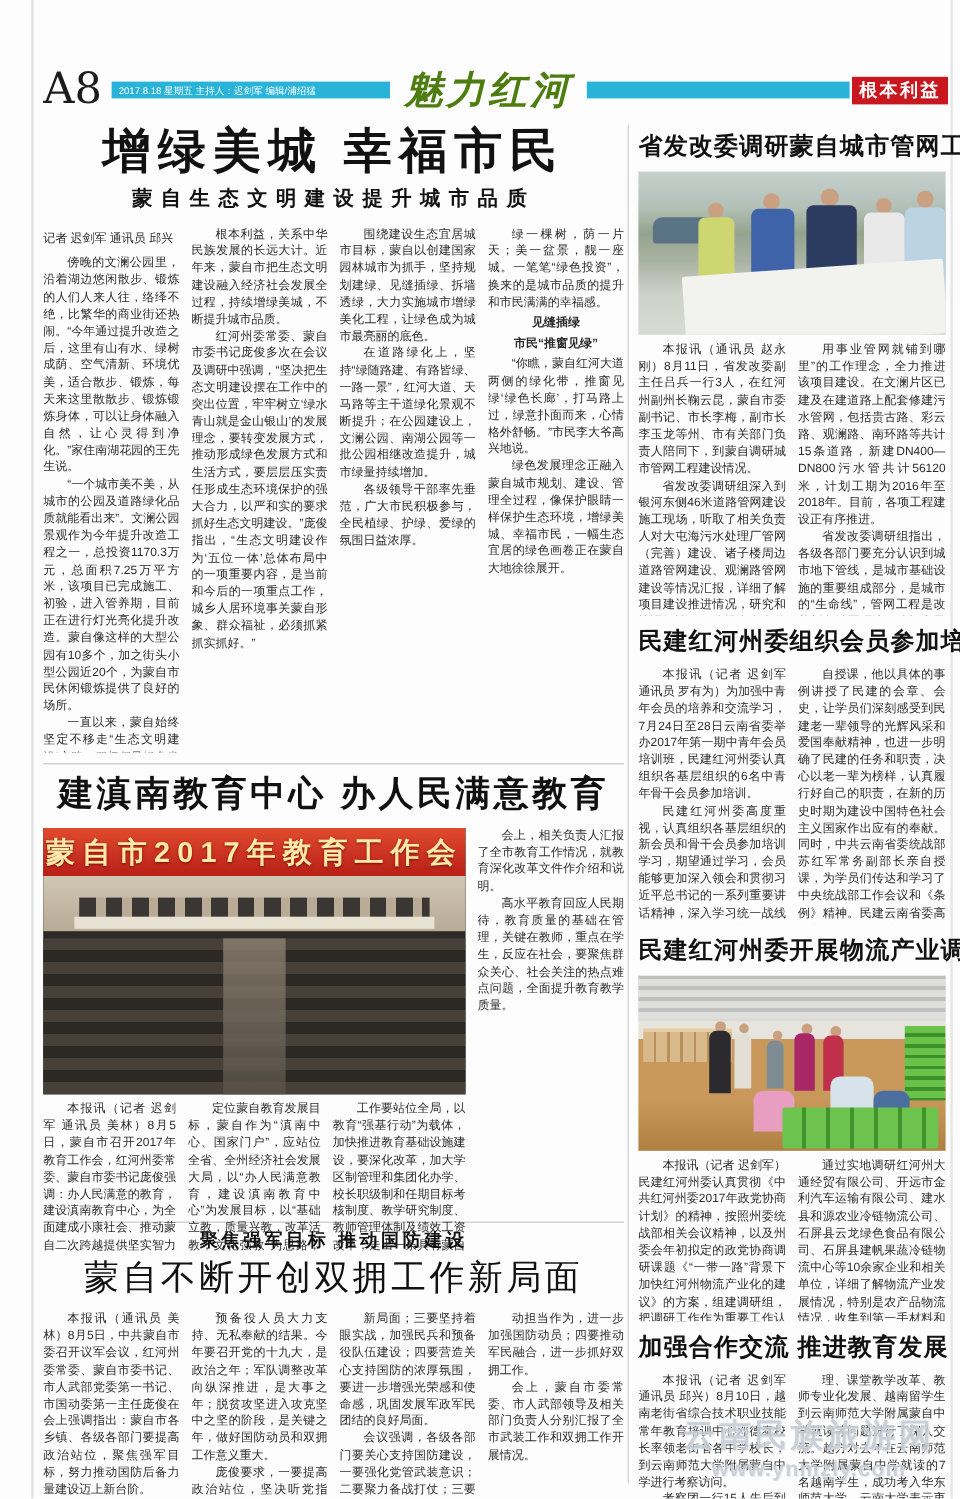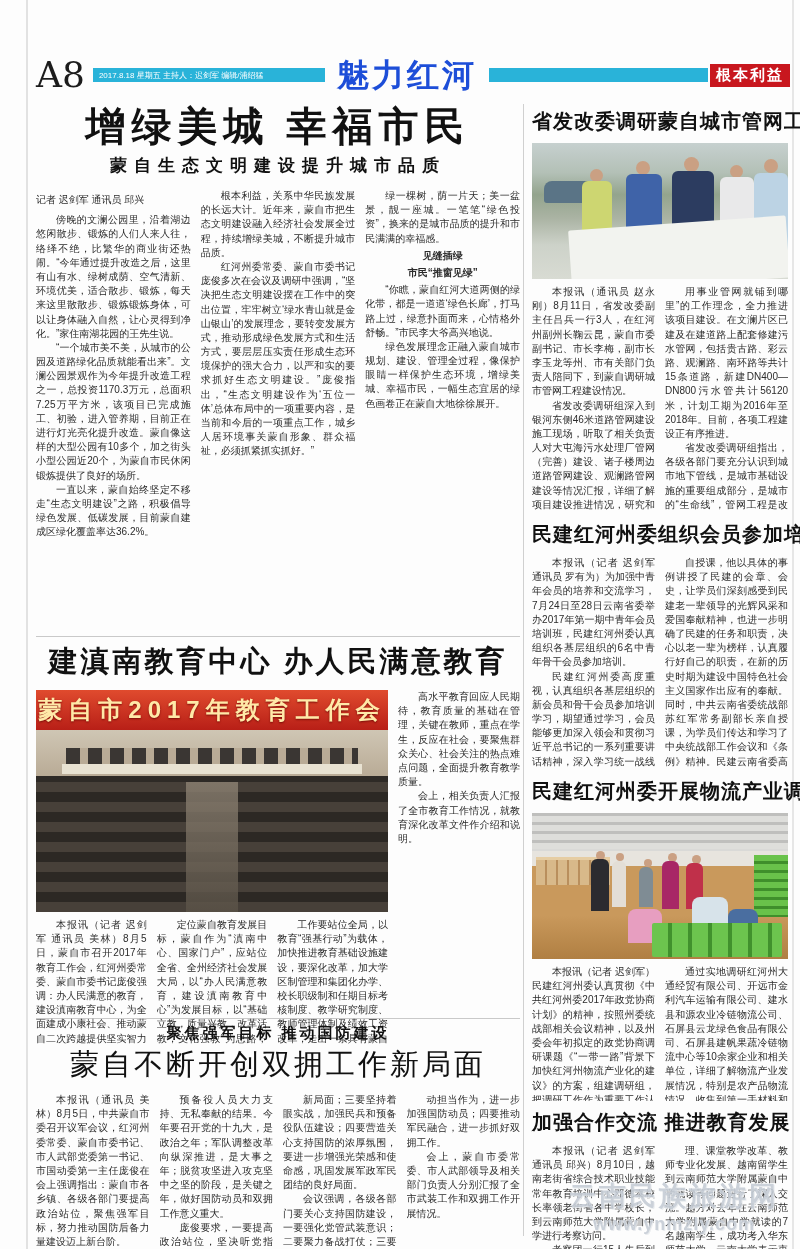--- a/index.html
+++ b/index.html
@@ -8,21 +8,21 @@
   .page { position:relative; width:800px; height:1249px; background:#fdfdfd; overflow:hidden; }
   .scan-edge-left { position:absolute; left:26px; top:0; width:2px; height:1249px; background:#e2e2e2; }
   .scan-edge-right { position:absolute; left:792px; top:0; width:2px; height:1249px; background:#e6e6e6; }
 
   
   .header { position:absolute; left:36px; top:52px; width:754px; height:46px; display:flex; align-items:center; }
   .edition { font-family:"DejaVu Serif","Liberation Serif",serif; font-size:36px; color:#1c1c1c; line-height:1; margin-right:8px; }
   .hbar { height:14px; background:#29b3d9; }
   .hbar-left { flex:0 0 232px; display:flex; align-items:center; padding:0 6px; }
   .hbar-left span { color:#fff; font-size:8px; white-space:nowrap; overflow:hidden; }
-  .section-title { color:#1d4ed8; font-weight:bold; font-size:32px; letter-spacing:3px; margin:0 12px; line-height:1; }
+  .section-title { color:#4d7c0f; font-weight:bold; font-size:32px; letter-spacing:3px; margin:0 12px; line-height:1;font-style:italic; }
   .hbar-right { flex:1 1 auto; }
   .masthead { flex:0 0 auto; background:#c8171e; color:#fff; font-family:"DejaVu Serif","Liberation Serif",serif; font-weight:bold; font-size:15px; padding:2px 6px; letter-spacing:2px; margin-left:2px; }
 
   
   .vrule { position:absolute; left:523px; top:104px; width:1px; height:1132px; background:#d0d0d0; }
   .hrule { position:absolute; background:#c9c9c9; height:1px; }
 
   
   .cols { display:flex; gap:10px; }
   .col { flex:1 1 0; font-size:10px; line-height:1.42; text-align:justify; overflow:hidden; }
@@ -128,26 +128,33 @@
 
       </div>
       <div class="col">
         <div>
             <p>根本利益，关系中华民族发展的长远大计。近年来，蒙自市把生态文明建设融入经济社会发展全过程，持续增绿美城，不断提升城市品质。</p>
             <p>红河州委常委、蒙自市委书记庞俊多次在会议及调研中强调，“坚决把生态文明建设摆在工作中的突出位置，牢牢树立‘绿水青山就是金山银山’的发展理念，要转变发展方式，推动形成绿色发展方式和生活方式，要层层压实责任形成生态环境保护的强大合力，以严和实的要求抓好生态文明建设。”庞俊指出，“生态文明建设作为‘五位一体’总体布局中的一项重要内容，是当前和今后的一项重点工作，城乡人居环境事关蒙自形象、群众福祉，必须抓紧抓实抓好。”</p>
           </div>
       </div>
       <div class="col">
         <div>
+            <p>围绕建设生态宜居城市目标，蒙自以创建国家园林城市为抓手，坚持规划建绿、见缝插绿、拆墙透绿，大力实施城市增绿美化工程，让绿色成为城市最亮丽的底色。</p>
+            <p>在道路绿化上，坚持“绿随路建、有路皆绿、一路一景”，红河大道、天马路等主干道绿化景观不断提升；在公园建设上，文澜公园、南湖公园等一批公园相继改造提升，城市绿量持续增加。</p>
+            <p>各级领导干部率先垂范，广大市民积极参与，全民植绿、护绿、爱绿的氛围日益浓厚。</p>
+          </div>
+      </div>
+      <div class="col">
+        <div>
             <p>绿一棵树，荫一片天；美一盆景，靓一座城。一笔笔“绿色投资”，换来的是城市品质的提升和市民满满的幸福感。</p>
           </div>
         <p class="subhead">见缝插绿</p>
         <p class="subhead" style="margin-top:0 !important;">市民“推窗见绿”</p>
         <div>
-            <p>“你瞧，蒙自红河大道两侧的绿化带，都是一道道‘绿色长廊’，打马路上过，绿意扑面而来，心情格外舒畅。”市民李大爷高兴地说。</p>
+            <p>“你瞧，蒙自红河大道两侧的绿化带，推窗见绿‘绿色长廊’，打马路上过，绿意扑面而来，心情格外舒畅。”市民李大爷高兴地说。</p>
             <p>绿色发展理念正融入蒙自城市规划、建设、管理全过程，像保护眼睛一样保护生态环境，增绿美城、幸福市民，一幅生态宜居的绿色画卷正在蒙自大地徐徐展开。</p>
           </div>
       </div>
     </div>
   </div>
 
   <div class="rail">
 
     <div>
       <div class="rail-headline">省发改委调研蒙自城市管网工作</div>
@@ -257,22 +264,22 @@
             </div>
           <div class="col">
               <p>定位蒙自教育发展目标，蒙自作为“滇南中心、国家门户”，应站位全省、全州经济社会发展大局，以“办人民满意教育，建设滇南教育中心”为发展目标，以“基础立教，质量兴教，改革活教，文化强教”为思路，将各方面力量汇聚起来，形成推动教育发展的强大合力。</p>
             </div>
           <div class="col">
               <p>工作要站位全局，以教育“强基行动”为载体，加快推进教育基础设施建设，要深化改革，加大学区制管理和集团化办学、校长职级制和任期目标考核制度、教学研究制度、教师管理体制及绩效工资改革，走出一条具有蒙自特点特色的教育改革新路子。</p>
             </div>
         </div>
       </div>
       <div class="col edu-right">
+          <p>会上，相关负责人汇报了全市教育工作情况，就教育深化改革文件作介绍和说明。</p>
           <p>高水平教育回应人民期待，教育质量的基础在管理，关键在教师，重点在学生，反应在社会，要聚焦群众关心、社会关注的热点难点问题，全面提升教育教学质量。</p>
-          <p>会上，相关负责人汇报了全市教育工作情况，就教育深化改革文件作介绍和说明。</p>
         </div>
     </div>
   </div>
 
   <div class="defense">
     <div class="kicker">聚焦强军目标  推动国防建设</div>
     <div class="defense-title">蒙自不断开创双拥工作新局面</div>
     <div class="cols defense-cols">
       <div class="col">
           <p>本报讯（通讯员 美林）8月5日，中共蒙自市委召开议军会议，红河州委常委、蒙自市委书记、市人武部党委第一书记、市国动委第一主任庞俊在会上强调指出：蒙自市各乡镇、各级各部门要提高政治站位，聚焦强军目标，努力推动国防后备力量建设迈上新台阶。</p>

